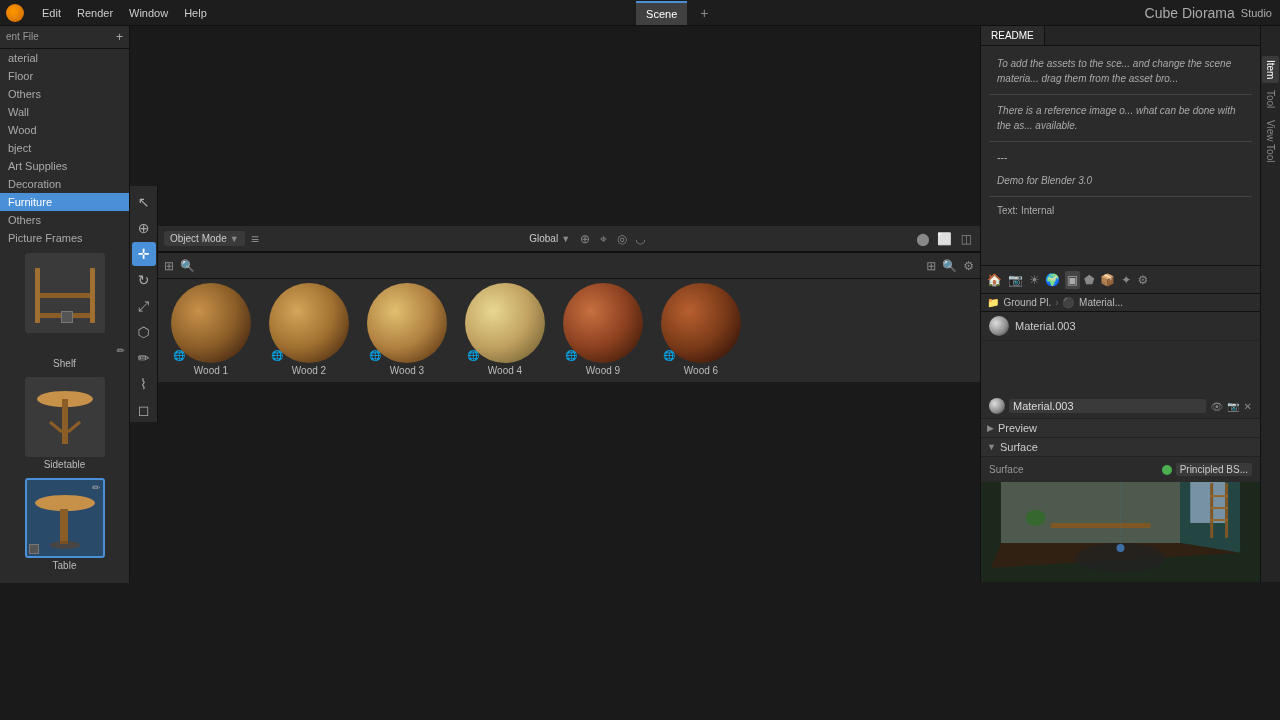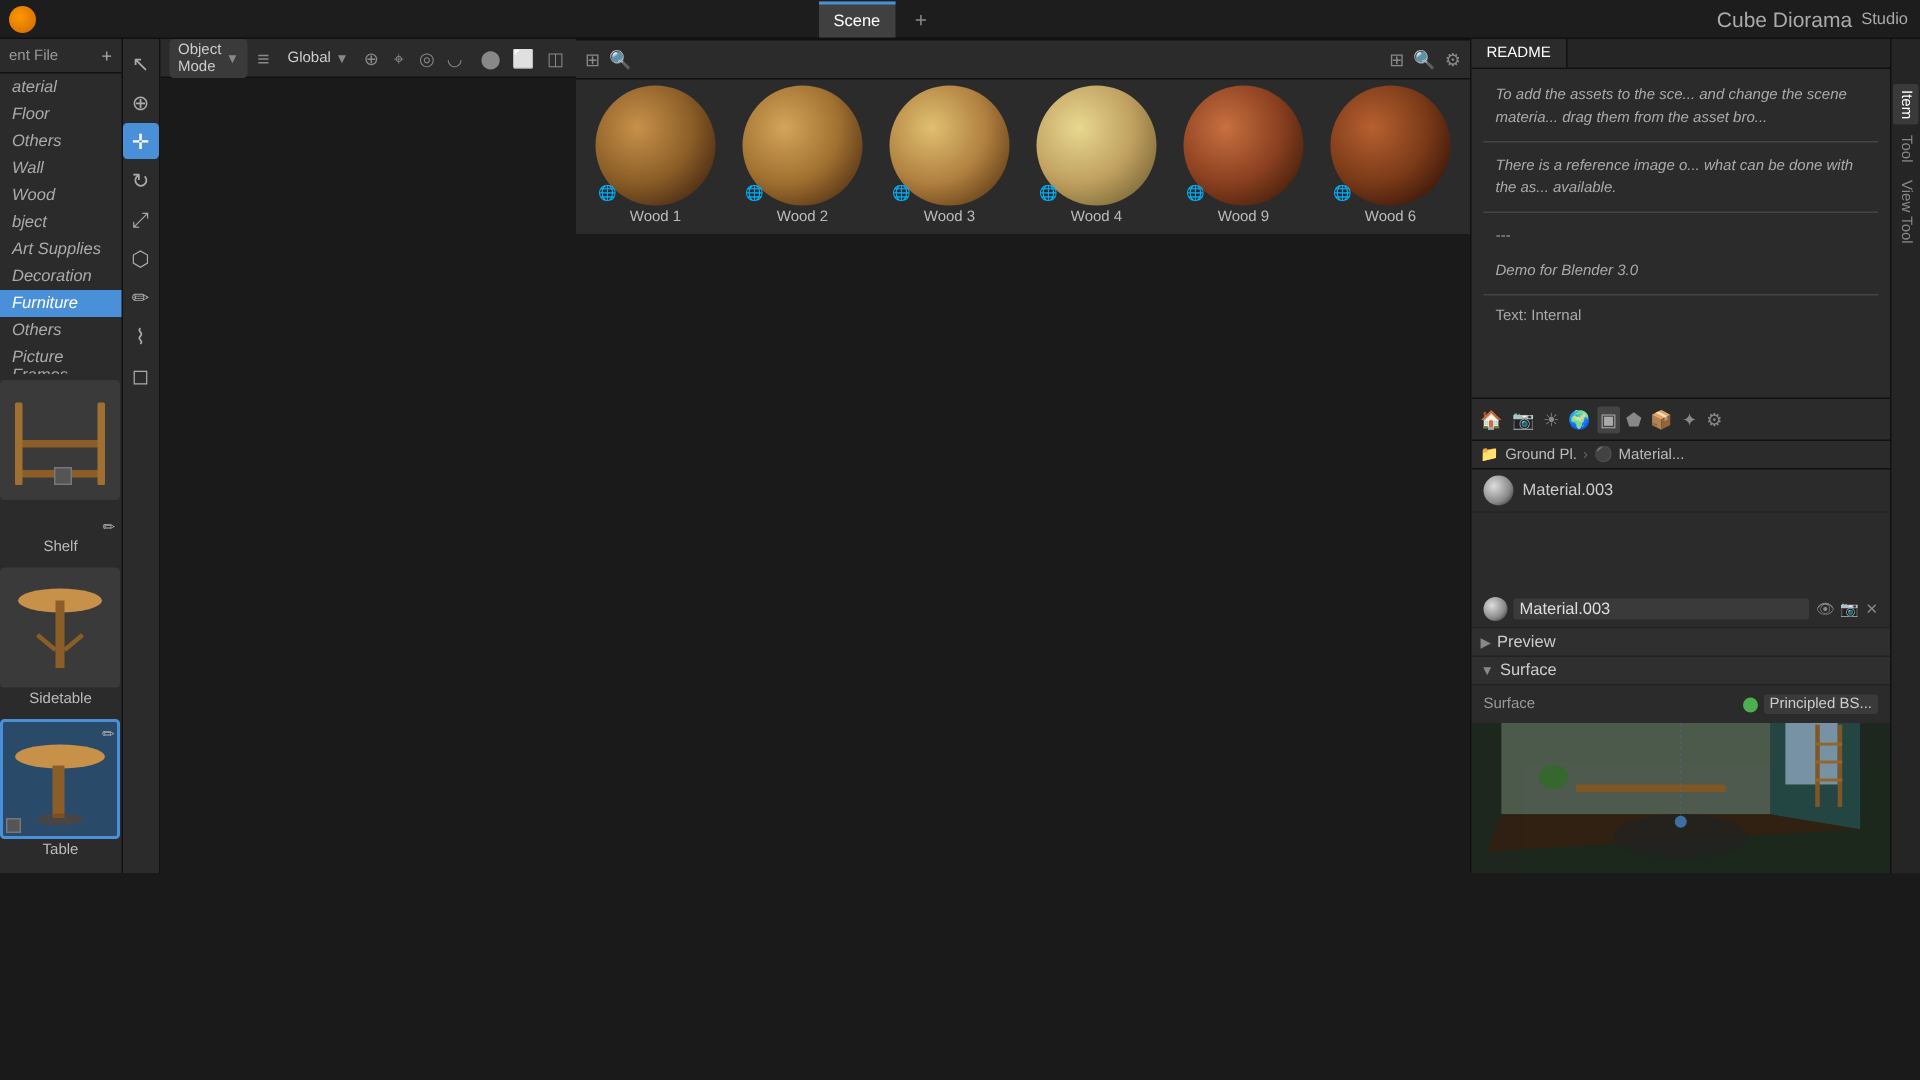--- a/index.html
+++ b/index.html
@@ -1,37 +1,37 @@
 <!DOCTYPE html>
 <html><head>
   <meta charset="utf-8">
   <style>
     * { margin: 0; padding: 0; box-sizing: border-box; }
     body { width: 1280px; height: 720px; overflow: hidden; background: #1a1a1a; font-family: 'Segoe UI', Arial, sans-serif; font-size: 11px; color: #ccc; }
 
     
-    #main { display: flex; height: 556px; }
+    #main { display: flex; height: 556px; align-items: center; }
 
     
     #left-panel { width: 130px; background: #2b2b2b; border-right: 1px solid #111; display: flex; flex-direction: column; overflow: hidden; }
     #left-panel-header { padding: 4px 6px; border-bottom: 1px solid #111; display: flex; align-items: center; justify-content: space-between; }
     .left-panel-items { overflow-y: auto; flex: 1; }
-    .category-item { padding: 3px 8px; cursor: pointer; color: #aaa; font-size: 11px; font-style: italic; }
+    .category-item { padding: 3px 8px; cursor: pointer; color: #aaa; font-size: 11px; }
     .category-item.active { background: #4a90d9; color: #fff; }
 
     
     .asset-grid { padding: 4px; }
     .asset-thumb { display: flex; flex-direction: column; align-items: center; margin-bottom: 8px; cursor: pointer; position: relative; }
     .asset-thumb-img { width: 80px; height: 80px; background: #3a3a3a; border-radius: 3px; display: flex; align-items: center; justify-content: center; overflow: hidden; }
     .asset-thumb-label { font-size: 10px; color: #bbb; margin-top: 2px; text-align: center; }
     .asset-thumb.selected .asset-thumb-img { border: 2px solid #4a90d9; background: #2a4a6a; }
     .small-square { width: 12px; height: 12px; background: #555; border: 1px solid #777; position: absolute; bottom: 22px; left: 2px; }
 
     
-    #viewport-area { flex: 1; display: flex; flex-direction: row; }
+    #viewport-area { flex: 1; display: flex; flex-direction: column; }
     #viewport { flex: 1; position: relative; background: #1e1e1e; overflow: hidden; }
 
     
     #viewport svg { position: absolute; top: 0; left: 0; width: 100%; height: 100%; }
 
     
     #left-tools { width: 28px; background: #2b2b2b; border-right: 1px solid #111; display: flex; flex-direction: column; align-items: center; padding-top: 4px; gap: 2px; }
     .tool-btn { width: 24px; height: 24px; background: transparent; border: none; cursor: pointer; display: flex; align-items: center; justify-content: center; border-radius: 3px; color: #aaa; font-size: 14px; }
     .tool-btn:hover, .tool-btn.active { background: #4a90d9; color: #fff; }
 
@@ -111,20 +111,26 @@
     .workspace-tab.active { border-top-color: #4a90d9; color: #fff; }
     .workspace-add { width: 22px; height: 22px; display: flex; align-items: center; justify-content: center; color: #888; cursor: pointer; font-size: 14px; }
   </style>
 </head>
 <body>
 
 <div id="blender-header">
   <div class="header-left">
 
     <div style="width:18px;height:18px;background:radial-gradient(circle at 40% 40%, #ff9900, #cc6600);border-radius:50%;margin-right:4px;"></div>
+  </div>
+  <div class="header-menu">
+    <div class="header-menu-item">Edit</div>
+    <div class="header-menu-item">Render</div>
+    <div class="header-menu-item">Window</div>
+    <div class="header-menu-item">Help</div>
   </div>
   <div class="header-center">
     <div class="workspace-tab active">Scene</div>
     <div class="workspace-add">+</div>
   </div>
   <div class="header-right">
     <span style="font-size:14px;color:#aaa;">Cube Diorama</span>
     <span style="font-size:11px;color:#aaa;">Studio</span>
   </div>
 </div>

